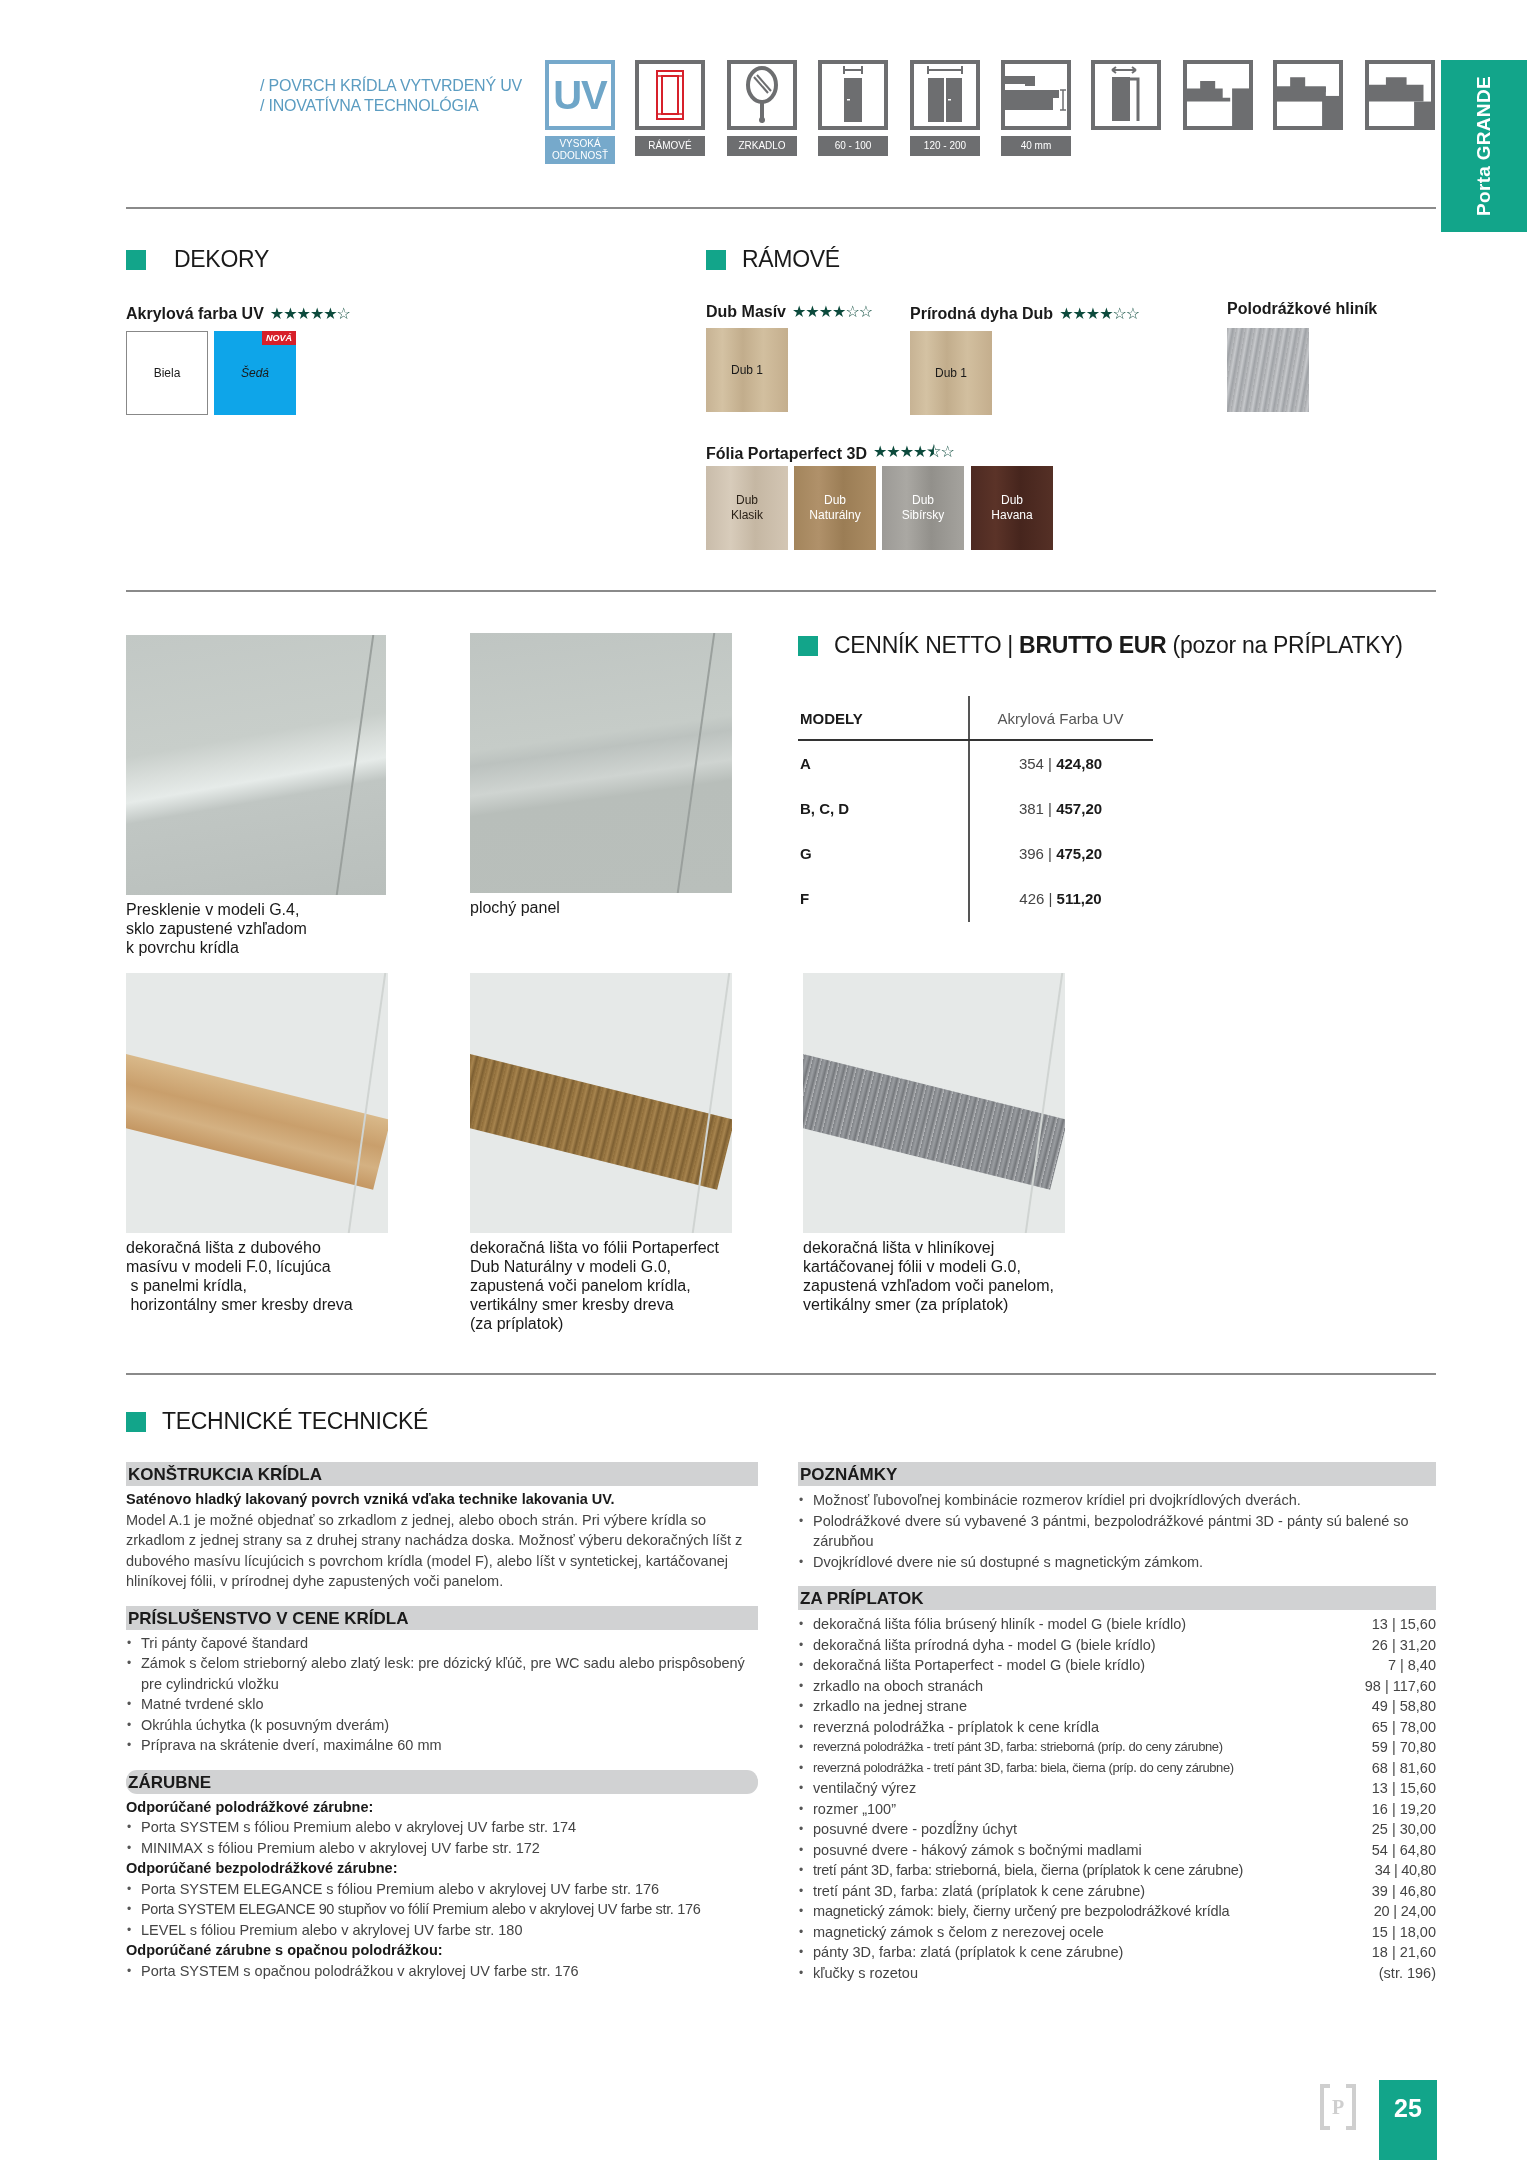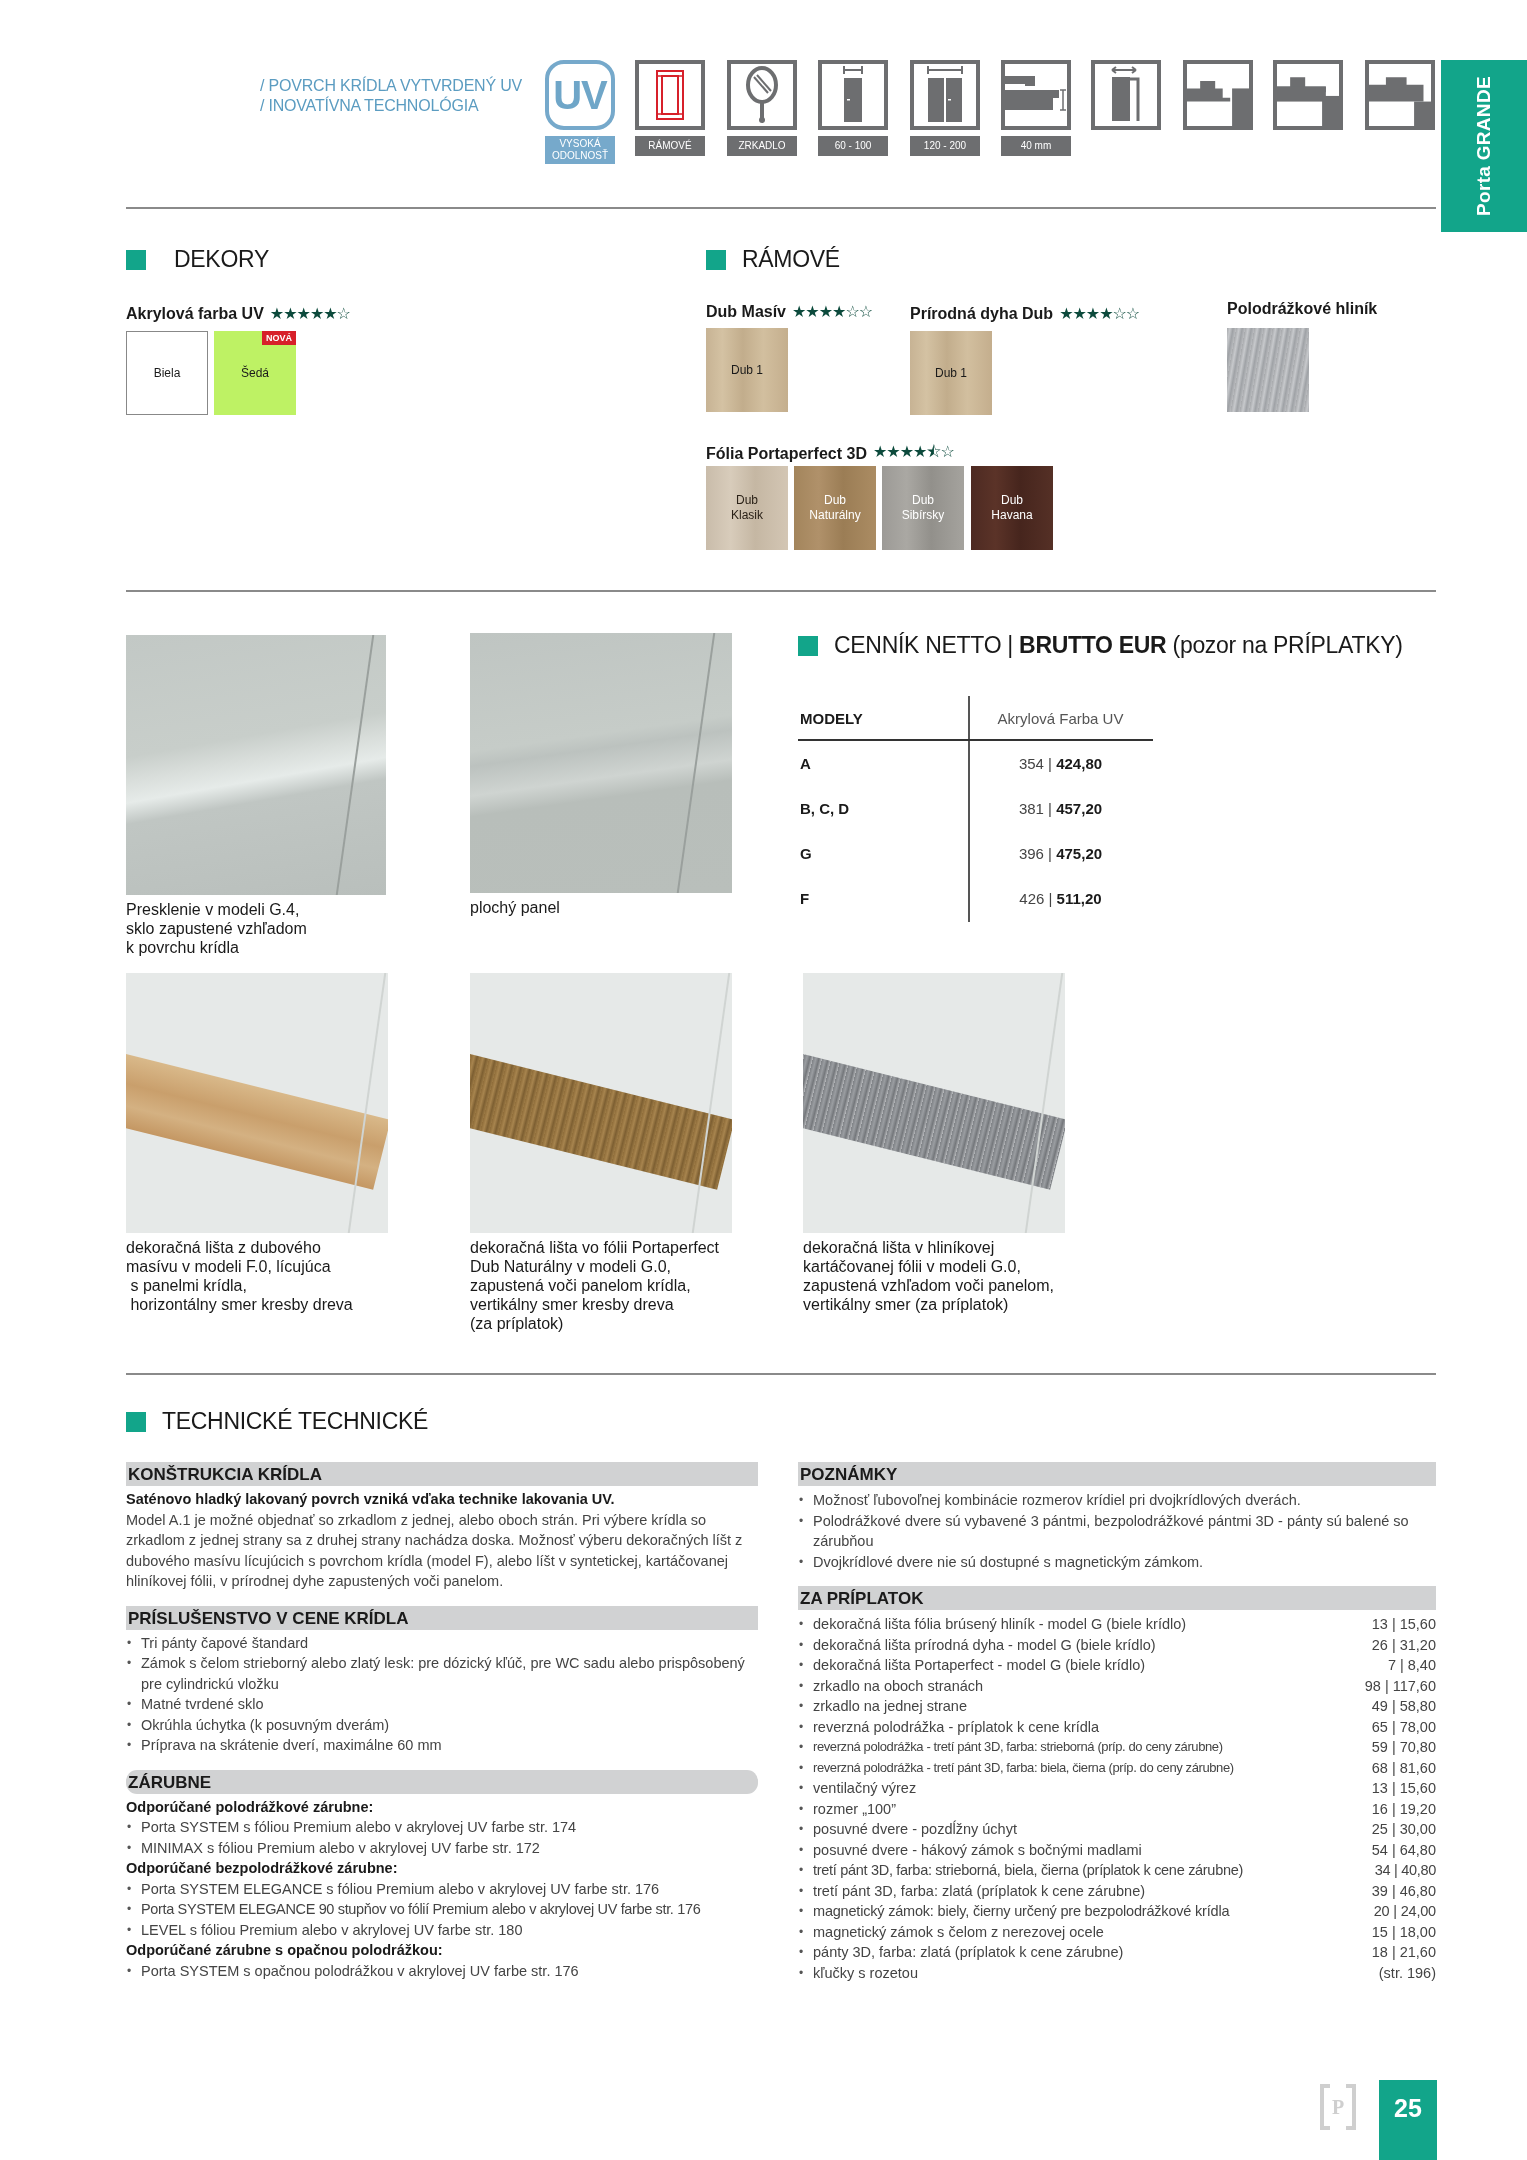--- a/index.html
+++ b/index.html
@@ -71,21 +71,21 @@
   .logo { left: 1320px; top: 2084px; width: 36px; height: 46px; }
 </style>
 </head>
 <body>
 
 <div class="abs hdr-text">
   <div>/ POVRCH KRÍDLA VYTVRDENÝ UV</div>
   <div>/ INOVATÍVNA TECHNOLÓGIA</div>
 </div>
 
-<div class="icon-box uv" style="left:545px;border-radius:19px;">
+<div class="icon-box uv" style="left:545px;">
   <span class="uv-text">UV</span>
 </div>
 <div class="icon-label uv" style="left:545px;">
   <div>VYSOKÁ</div>
   <div>ODOLNOSŤ</div>
 </div>
 
 <div class="icon-box" style="left:635px;">
   <svg width="30" height="52" viewBox="0 0 30 52">
       <rect x="2" y="2" width="26" height="48" fill="none" stroke="#d7202a" stroke-width="2"></rect>
@@ -184,21 +184,21 @@
 </div>
 
 <div class="abs" style="left:126px; top:304px; display:flex; align-items:center;">
   <span class="deco-h">Akrylová farba UV</span>
   <span class="stars">★★★★★☆</span>
 </div>
 
 <div class="swatch" style="left:126px; top:331px; border:1px solid #888; background:#fff;">
   <span>Biela</span>
 </div>
-<div class="swatch" style="left:214px; top:331px; background:#bef264;">
+<div class="swatch" style="left:214px; top:331px; background:#0ea5e9;font-style:italic;">
   <span class="badge-new">NOVÁ</span>
   <span>Šedá</span>
 </div>
 
 <div class="abs sec-title" style="left:706px; top:246px;">
   <span class="sq"></span>
   <span class="t">RÁMOVÉ</span>
 </div>
 
 <div class="abs" style="left:706px; top:302px; display:flex; align-items:center;">

